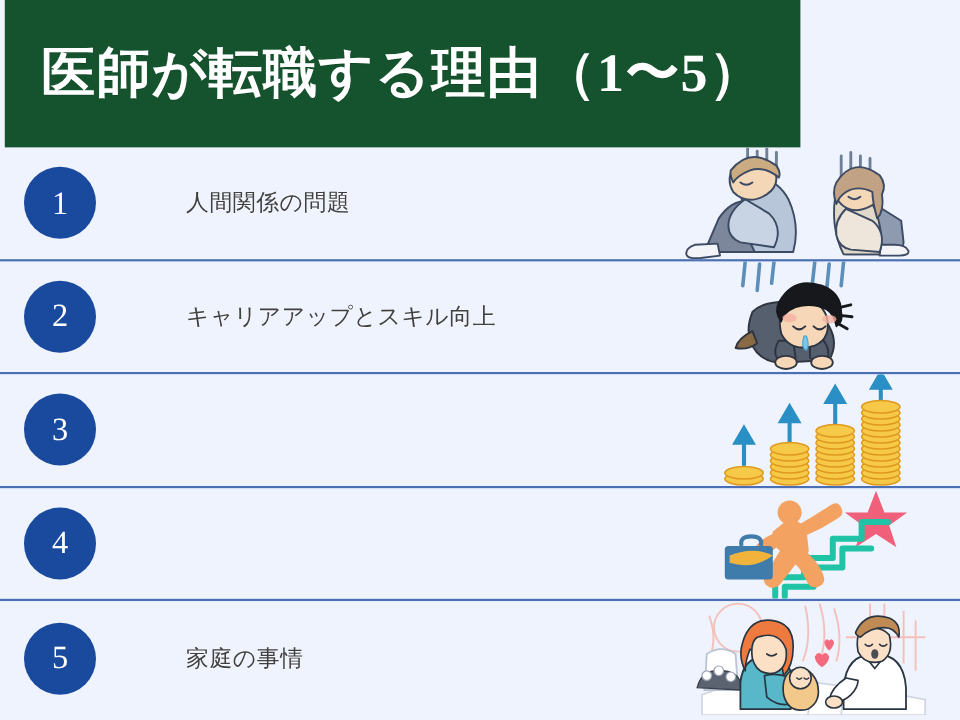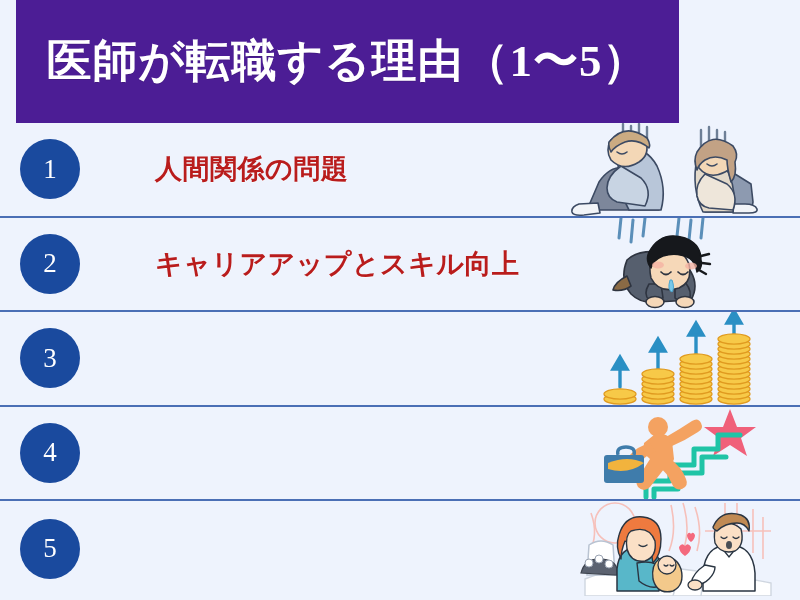--- a/index.html
+++ b/index.html
@@ -14,24 +14,24 @@
     position: relative;
     width: 800px;
     height: 600px;
     background: #eef3fd;
     overflow: hidden;
   }
 
   
   .header {
     position: absolute;
-    left: 16px; top: 0;
+    left: 4px; top: 0;
     width: 663px;
     height: 123px;
-    background: #4c1d95;
+    background: #14532d;
     display: flex;
     align-items: center;
     justify-content: center;
   }
   .header-title {
     color: #ffffff;
     font-family: "Liberation Serif", "DejaVu Serif", serif;
     font-weight: bold;
     font-size: 45px;
     letter-spacing: 1px;
@@ -77,24 +77,24 @@
     font-family: "Liberation Serif", "DejaVu Serif", serif;
     font-size: 27px;
     line-height: 1;
     user-select: none;
   }
   .row-label {
     position: absolute;
     left: 155px;
     top: 50%;
     transform: translateY(-50%);
-    color: #b91c1c;
+    color: #404040;
     font-family: "Liberation Serif", "DejaVu Serif", serif;
-    font-weight: bold;
-    font-size: 27px;
+    font-weight: normal;
+    font-size: 19px;
     letter-spacing: 0.5px;
     white-space: nowrap;
     text-shadow: 0 1px 0 rgba(255,255,255,0.55);
   }
   .row-art {
     position: absolute;
     right: 0;
     top: 0;
     height: 100%;
     width: 250px;
@@ -306,20 +306,21 @@
             <rect x="24" y="50" width="40" height="28" rx="3" fill="#3f7cab"></rect>
             <path d="M38 50 q-2 -8 8 -8 q10 0 8 8" fill="none" stroke="#3f7cab" stroke-width="3.4"></path>
             <path d="M28 58 q20 -8 36 0 q-16 12 -36 6 z" fill="#f2b33d"></path>
           </g>
         </svg>
       </div>
     </div>
 
     <div class="row">
       <div class="badge">5</div>
+      <div class="row-label">家庭の事情</div>
       <div class="row-art">
         <svg width="200" height="95" viewBox="0 0 200 95">
 
           <g stroke="#f6c0ba" stroke-width="1.6" fill="none">
             <circle cx="40" cy="22" r="20"></circle>
             <path d="M16 12 q8 22 -2 40"></path>
             <path d="M96 4 q6 26 -2 46"></path>
             <path d="M108 2 q8 26 0 48"></path>
             <path d="M120 6 q8 24 2 44"></path>
             <path d="M150 2 L150 48"></path>

